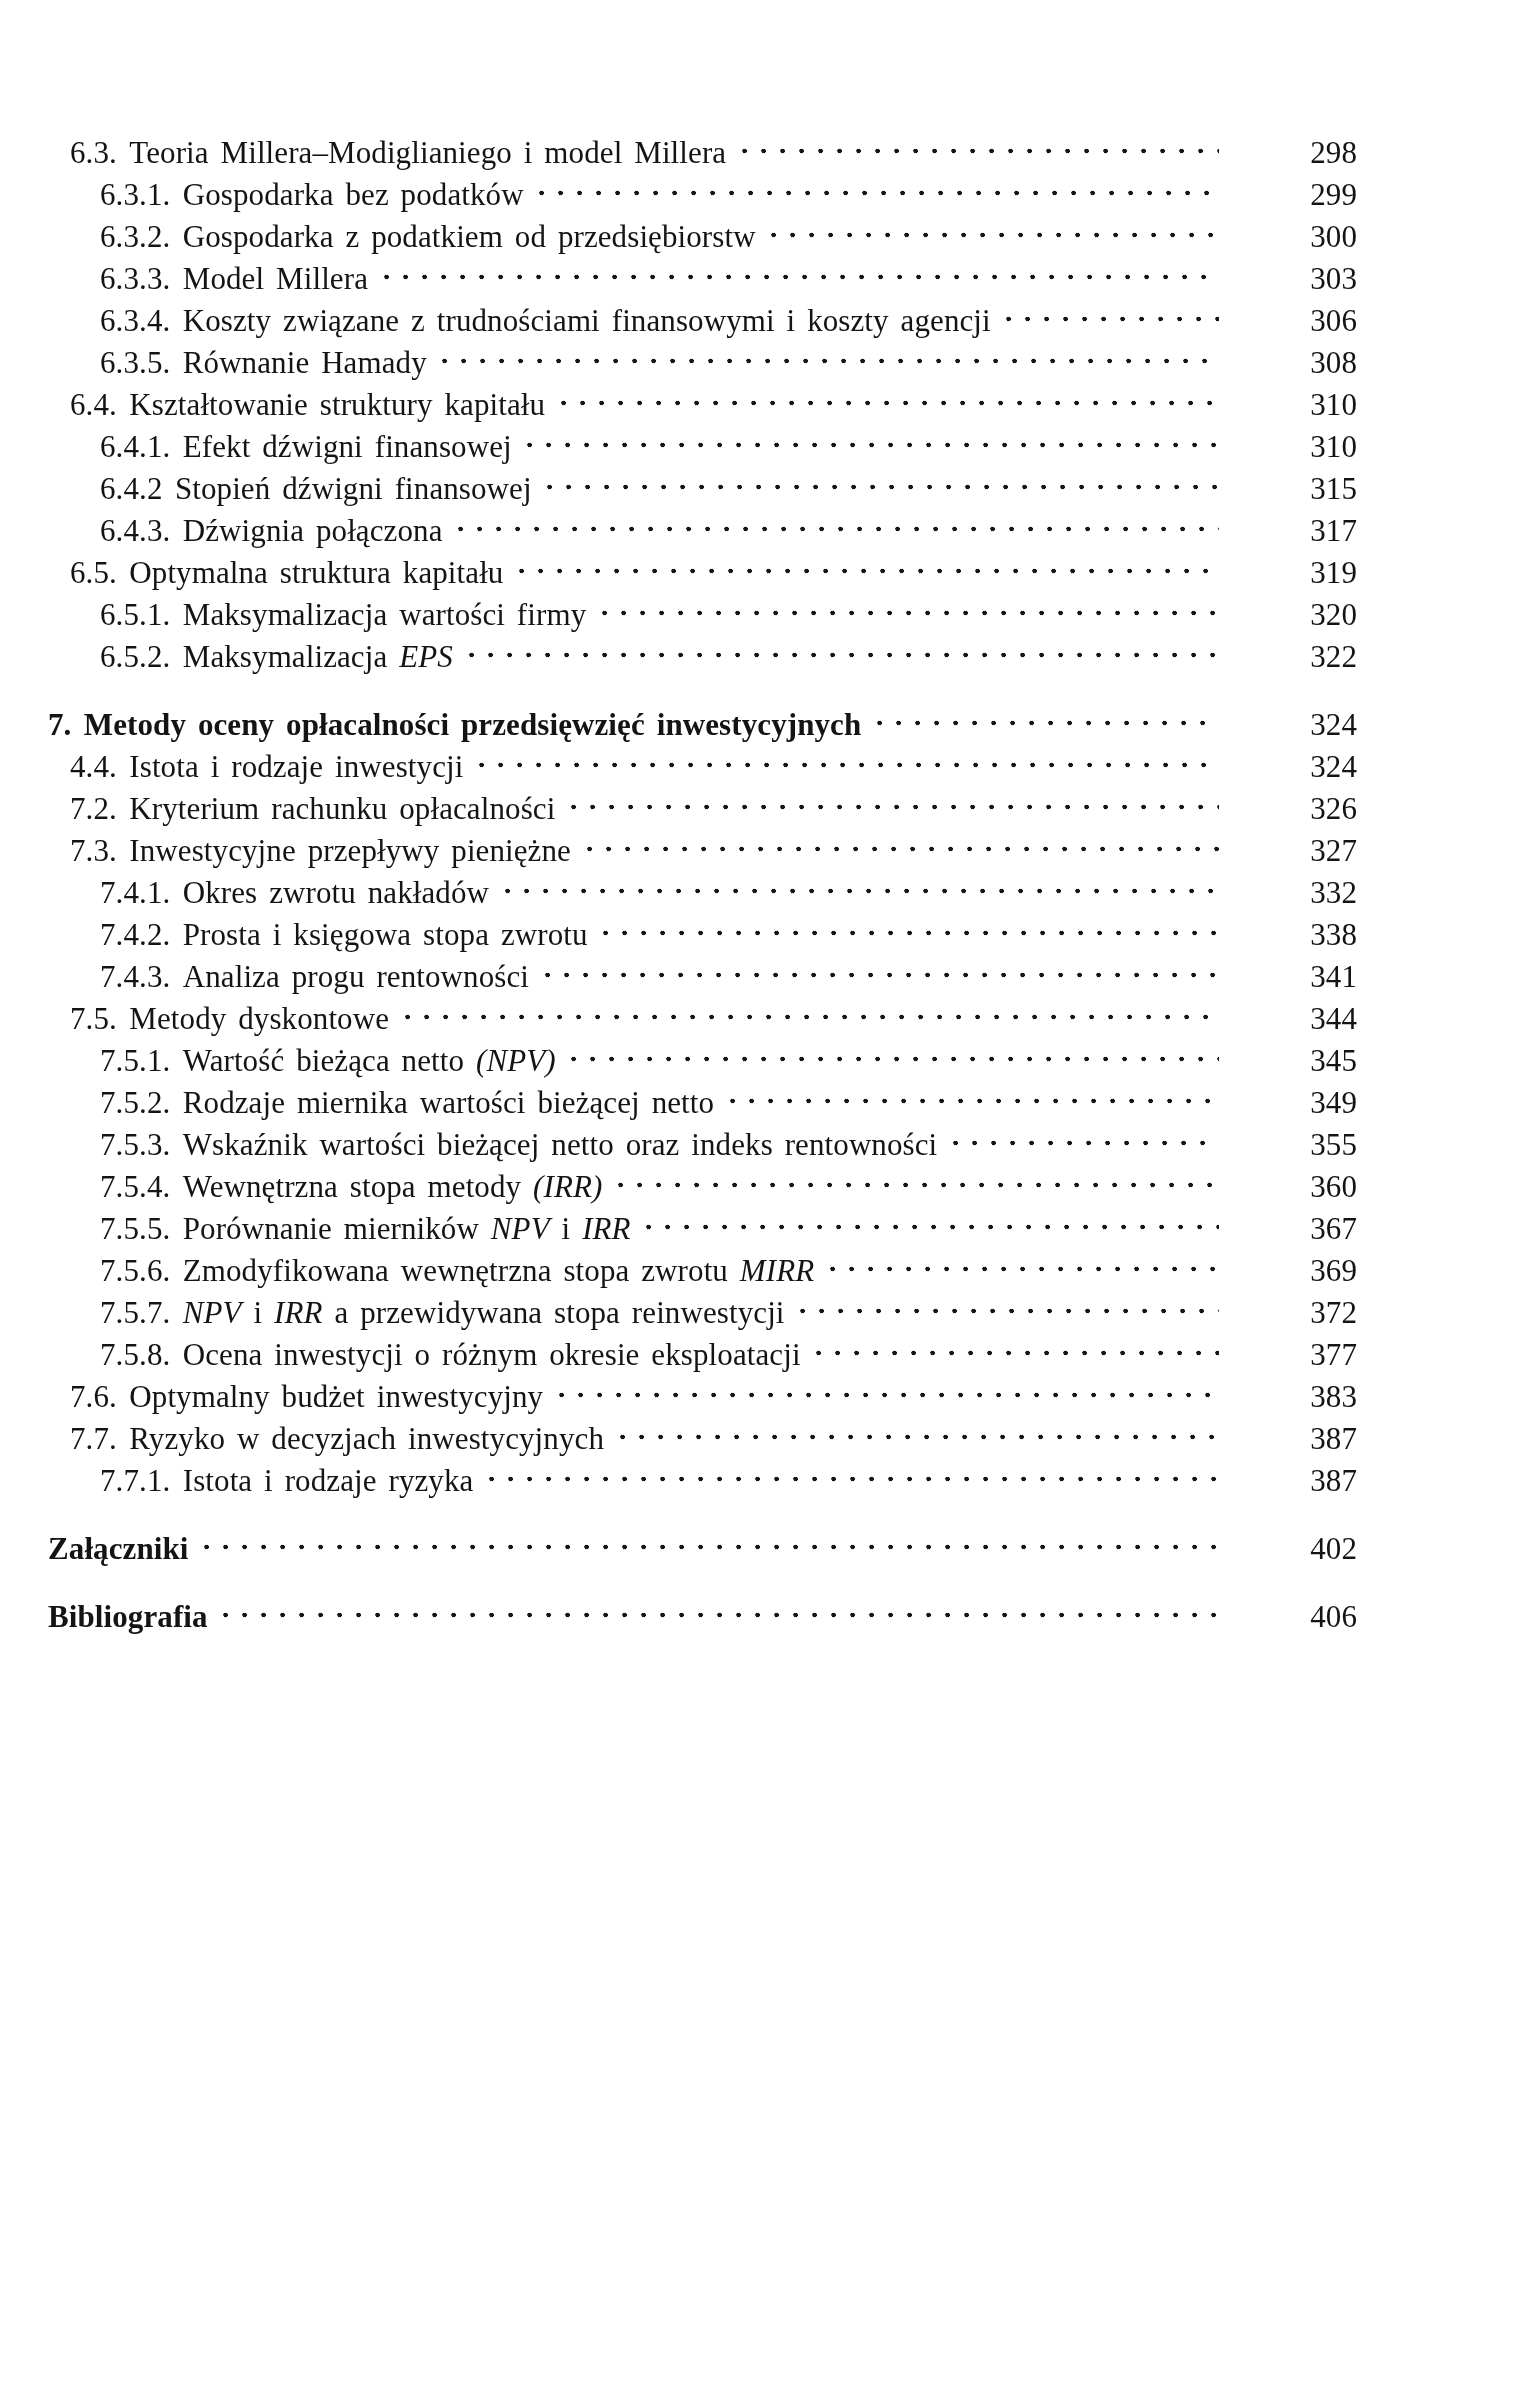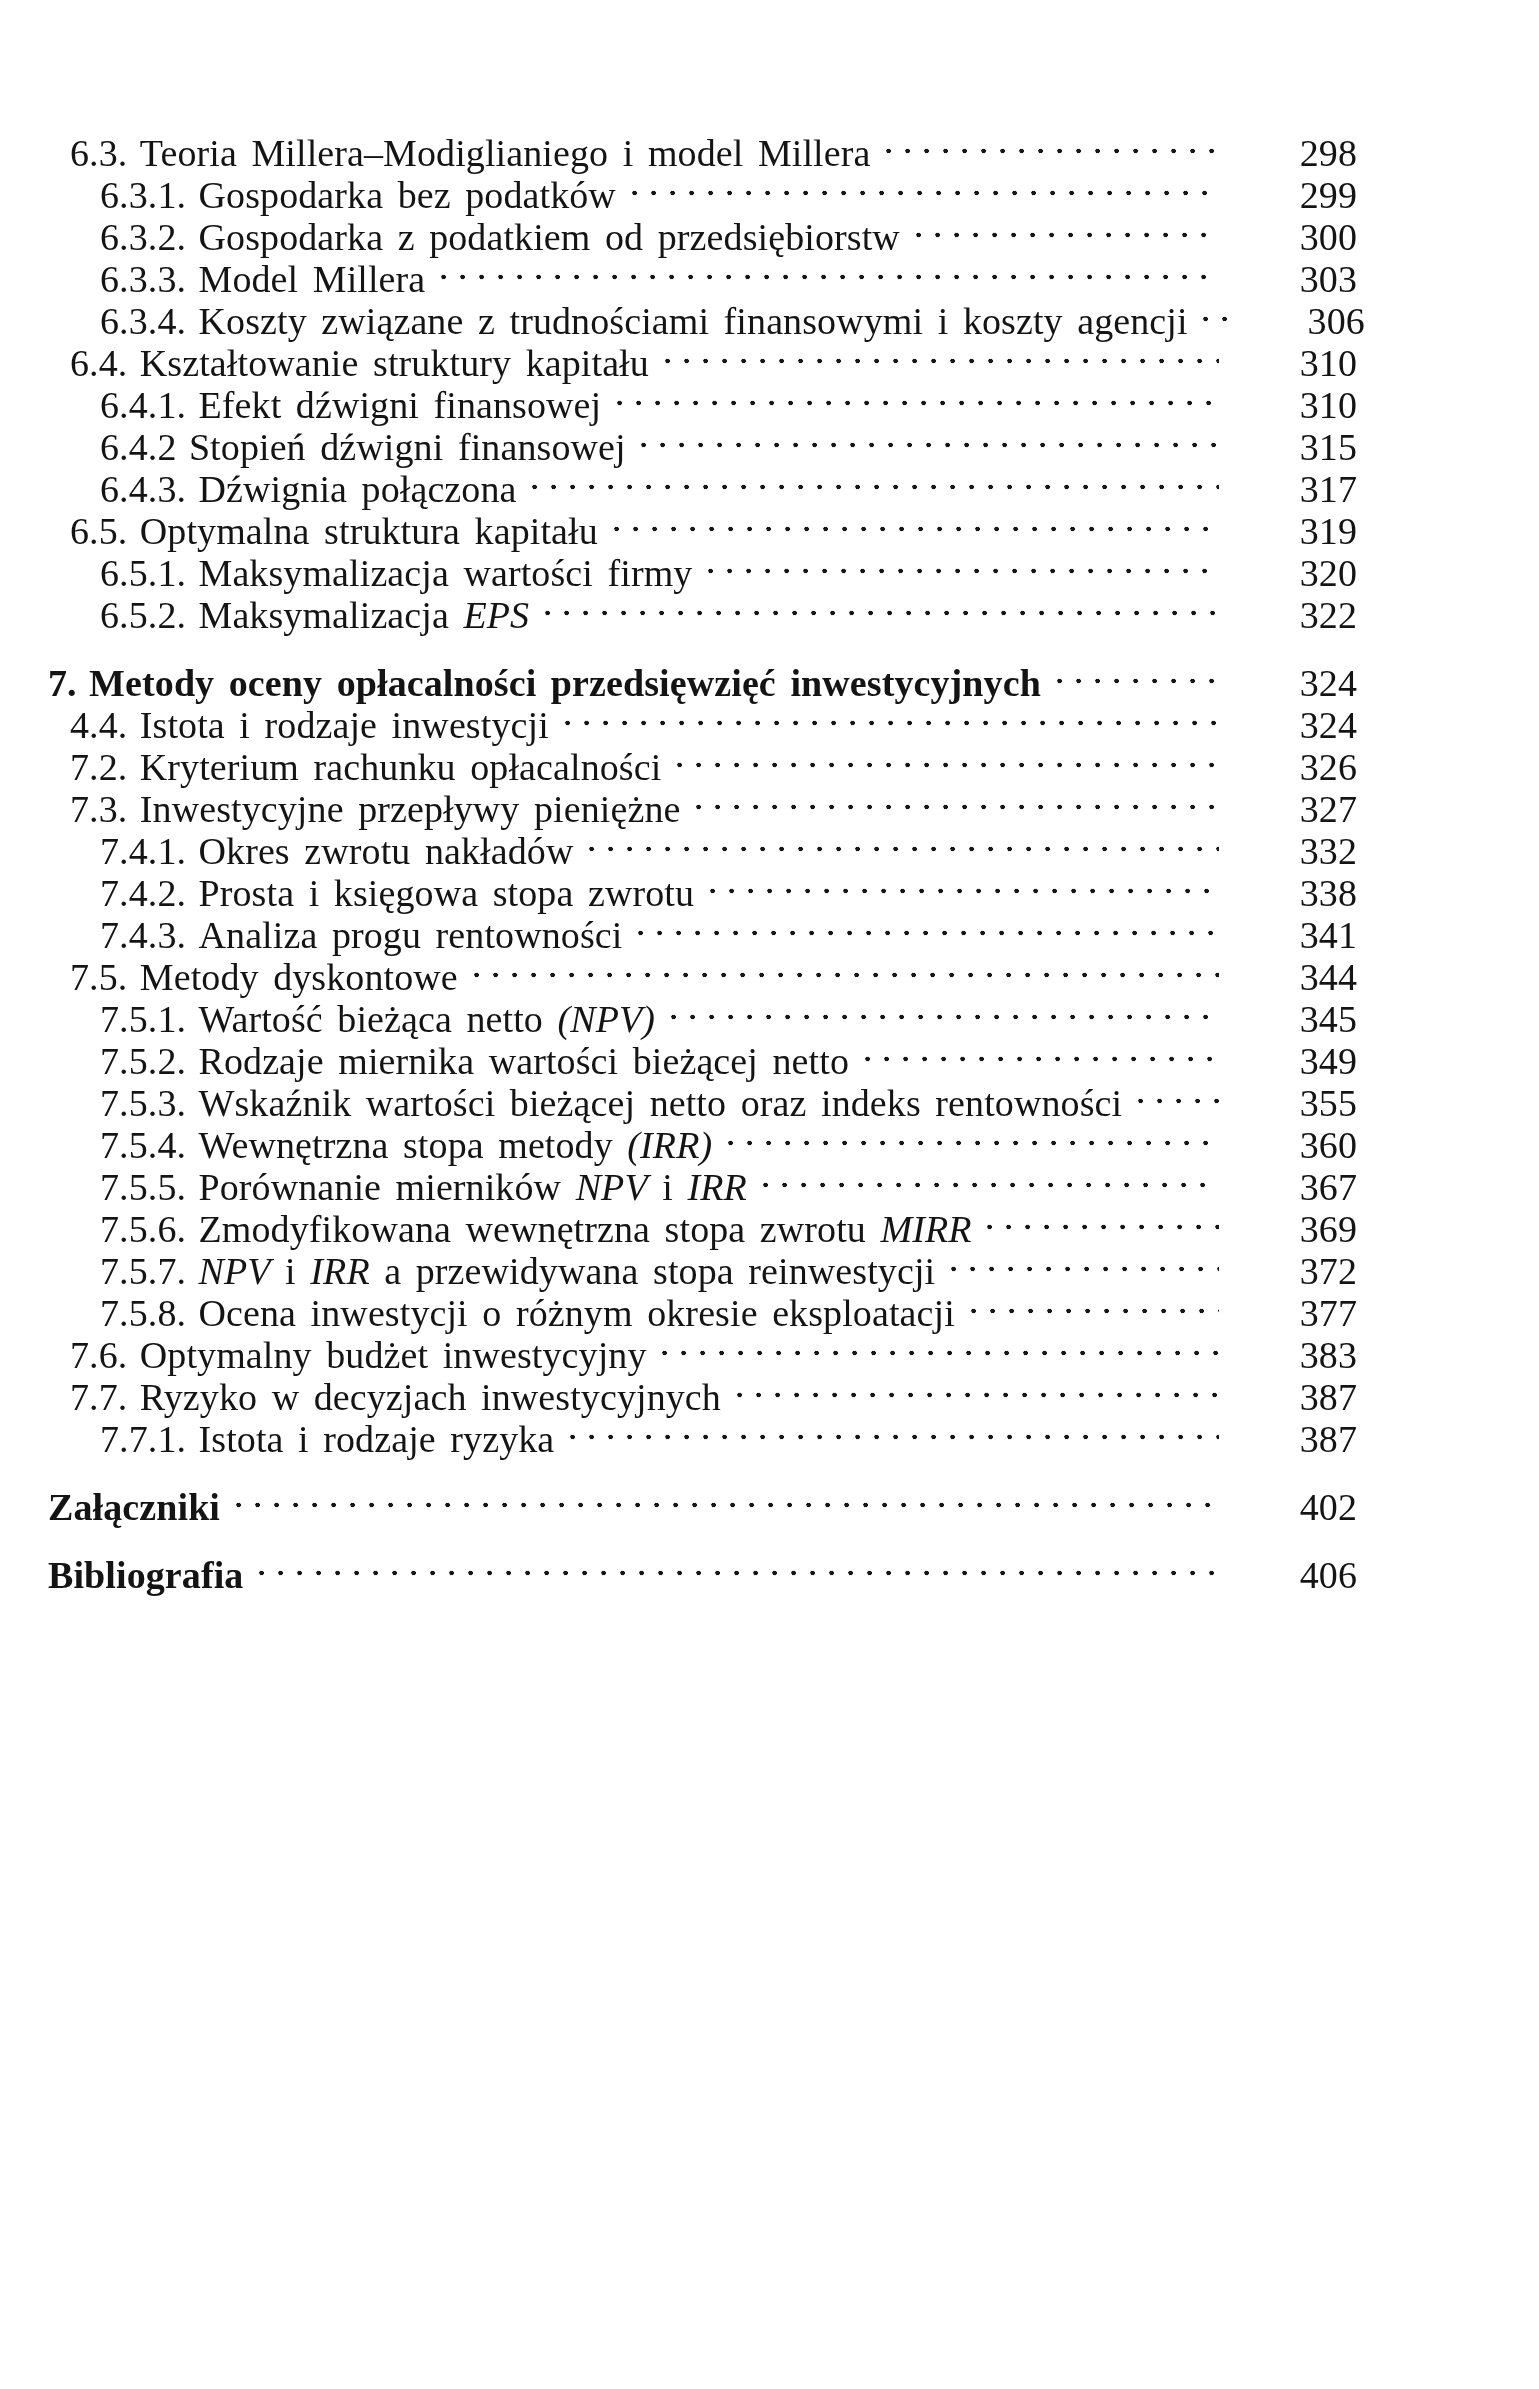--- a/index.html
+++ b/index.html
@@ -16,21 +16,21 @@
     position: absolute;
     top: 124px;
     left: 48px;
     width: 1309px;
   }
   .toc-row {
     display: flex;
     align-items: baseline;
     height: 42px;
     line-height: 42px;
-    font-size: 38px;
+    font-size: 31px;
     word-spacing: 0.13em;
     letter-spacing: 0.1px;
     white-space: nowrap;
   }
   .toc-row.gap { margin-top: 26px; }
   .toc-row.lvl1 { padding-left: 22px; }
   .toc-row.lvl2 { padding-left: 52px; }
   .toc-row.bold .num,
   .toc-row.bold .title { font-weight: 700; }
   .num { margin-right: 12.4px; flex: none; }
@@ -83,20 +83,26 @@
         <span class="title"><span>Model Millera</span></span>
         <span class="leader"></span>
         <span class="pagenum">303</span>
       </div>
       <div class="toc-row lvl2">
         <span class="num">6.3.4.</span>
         <span class="title"><span>Koszty związane z trudnościami finansowymi i koszty agencji</span></span>
         <span class="leader"></span>
         <span class="pagenum">306</span>
       </div>
+      <div class="toc-row lvl2">
+        <span class="num">6.3.5.</span>
+        <span class="title"><span>Równanie Hamady</span></span>
+        <span class="leader"></span>
+        <span class="pagenum">308</span>
+      </div>
       <div class="toc-row lvl1">
         <span class="num">6.4.</span>
         <span class="title"><span>Kształtowanie struktury kapitału</span></span>
         <span class="leader"></span>
         <span class="pagenum">310</span>
       </div>
       <div class="toc-row lvl2">
         <span class="num">6.4.1.</span>
         <span class="title"><span>Efekt dźwigni finansowej</span></span>
         <span class="leader"></span>

